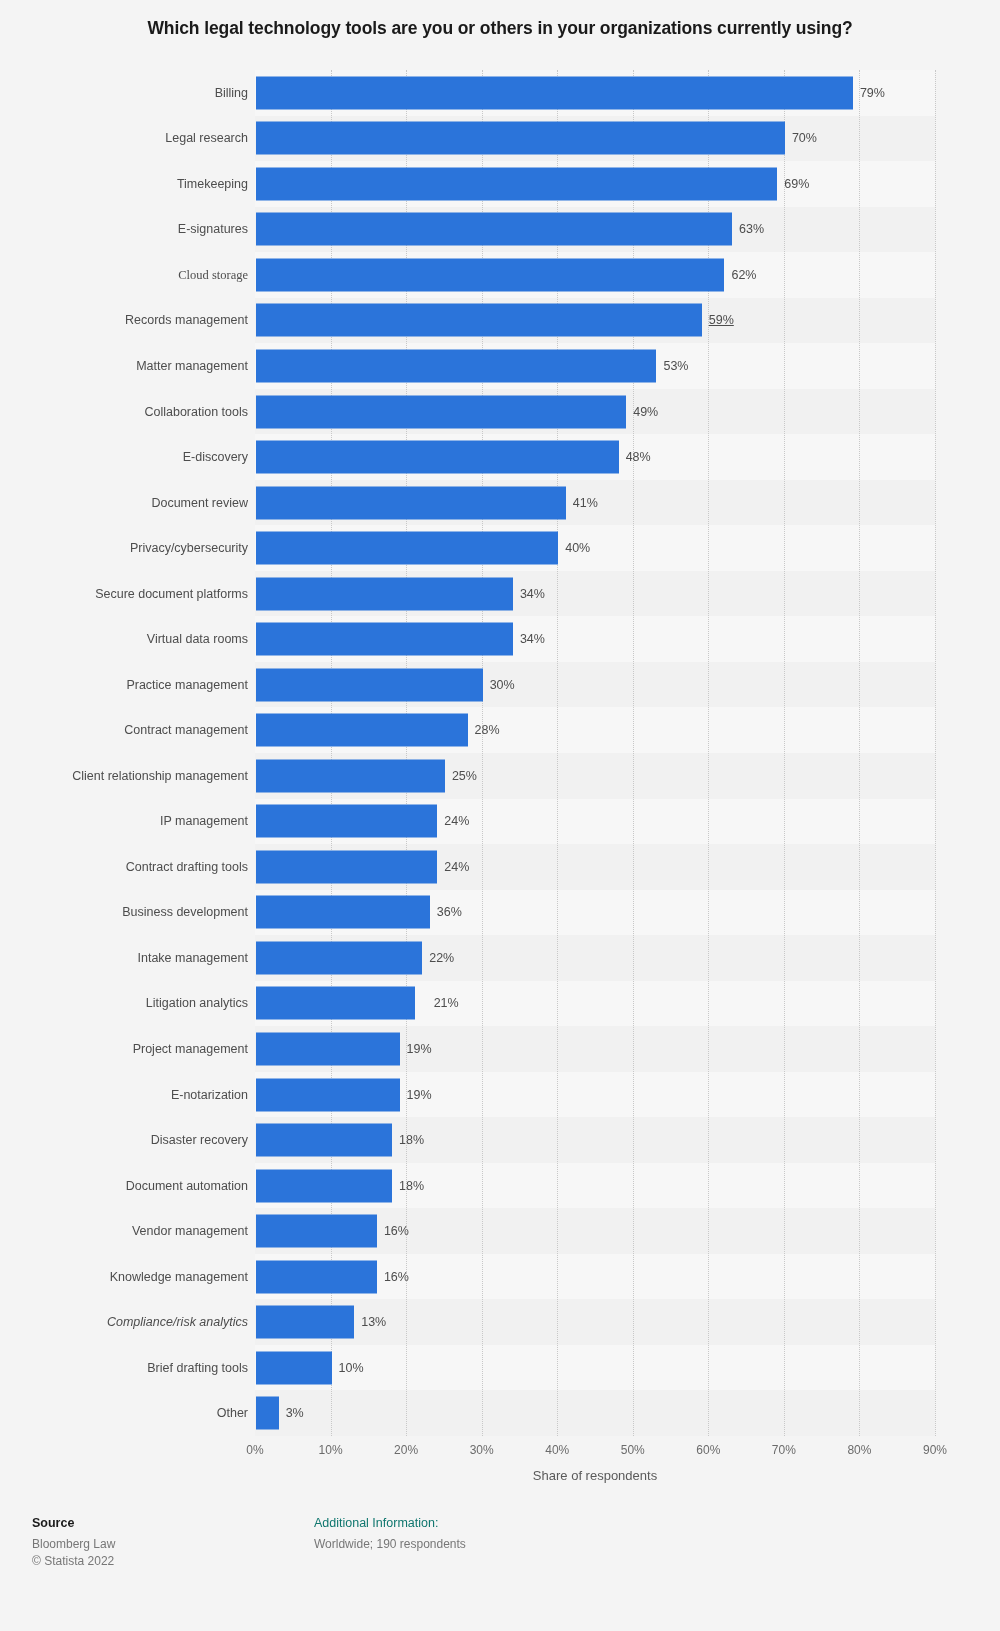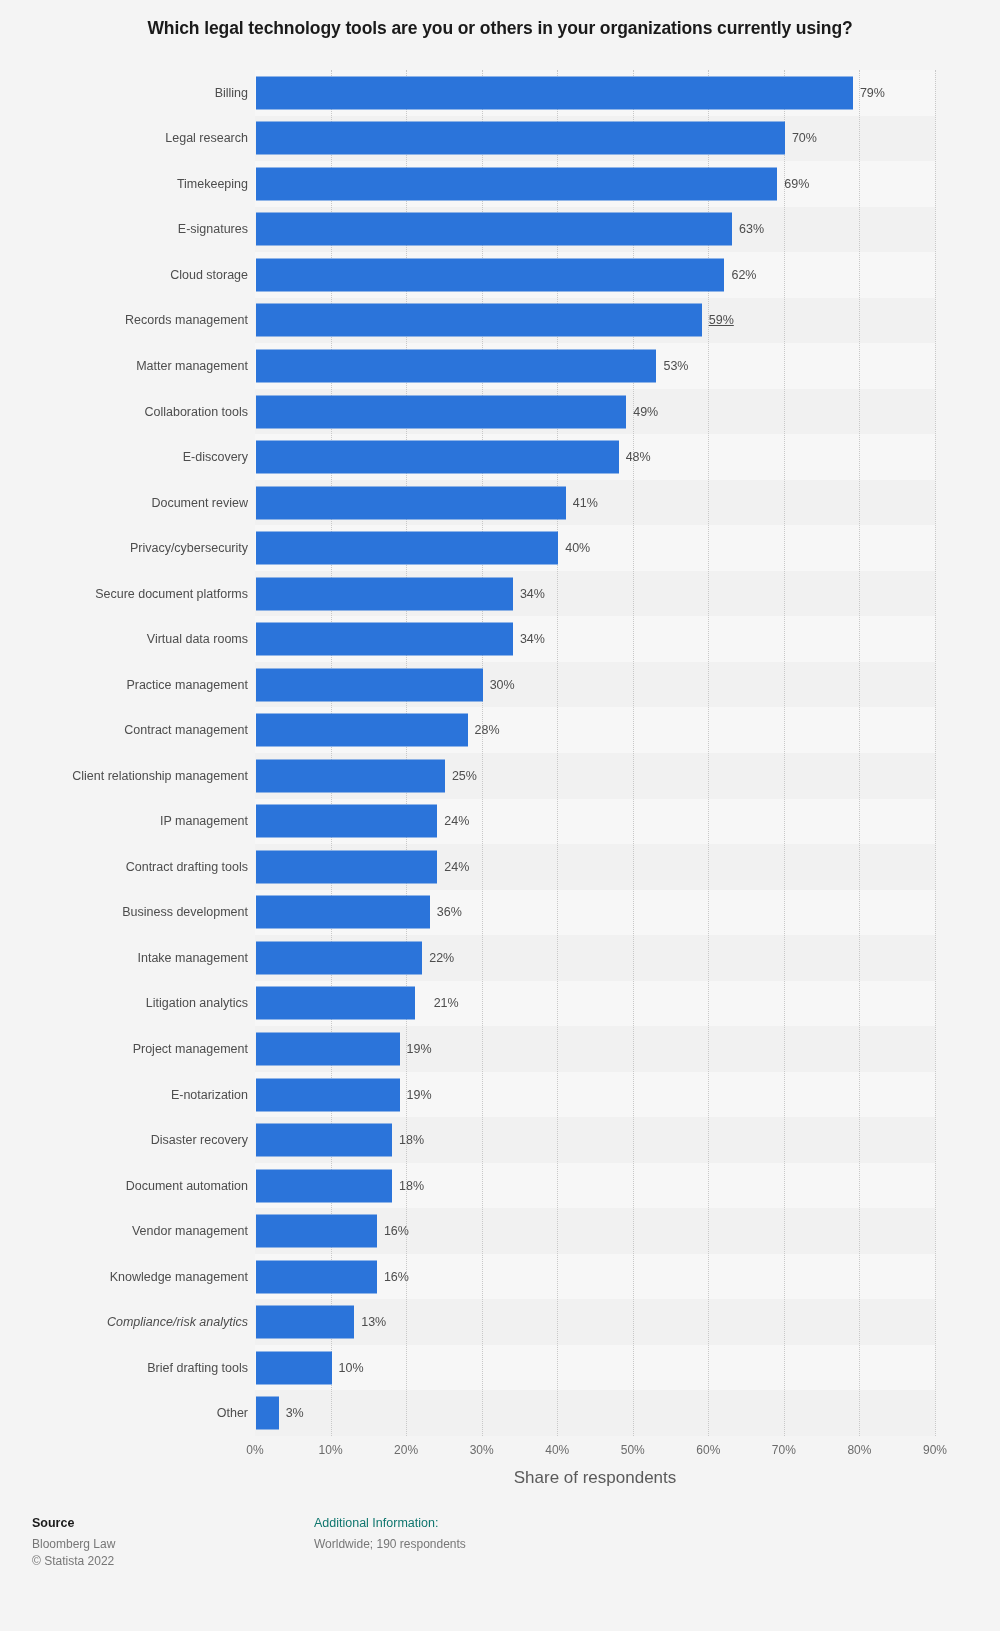--- a/index.html
+++ b/index.html
@@ -126,21 +126,21 @@
     color: #6b6b6b;
     transform: translateX(-50%);
     white-space: nowrap;
   }
   .xlabel {
     position: absolute;
     top: 1468px;
     left: 255px;
     width: 680px;
     text-align: center;
-    font-size: 17px;
+    font-size: 13px;
     color: #5a5a5a;
   }
 
   
   .footer {
     position: absolute;
     left: 0;
     top: 1516px;
     width: 1000px;
     height: 115px;
@@ -180,21 +180,21 @@
 <body>
 
 <div class="chart-title">Which legal technology tools are you or others in your organizations currently using?</div>
 
 <div class="plot-wrap">
   <div class="cat-labels">
       <div class="cat-label" style="top: 22.7667px;">Billing</div>
       <div class="cat-label" style="top: 68.3px;">Legal research</div>
       <div class="cat-label" style="top: 113.833px;">Timekeeping</div>
       <div class="cat-label" style="top: 159.367px;">E-signatures</div>
-      <div class="cat-label" style="top: 204.9px;">Cloud storage</div>
+      <div class="cat-label" style="top: 204.9px; font-family: Liberation Serif, serif;">Cloud storage</div>
       <div class="cat-label" style="top: 250.433px;">Records management</div>
       <div class="cat-label" style="top: 295.967px;">Matter management</div>
       <div class="cat-label" style="top: 341.5px;">Collaboration tools</div>
       <div class="cat-label" style="top: 387.033px;">E-discovery</div>
       <div class="cat-label" style="top: 432.567px;">Document review</div>
       <div class="cat-label" style="top: 478.1px;">Privacy/cybersecurity</div>
       <div class="cat-label" style="top: 523.633px;">Secure document platforms</div>
       <div class="cat-label" style="top: 569.167px;">Virtual data rooms</div>
       <div class="cat-label" style="top: 614.7px;">Practice management</div>
       <div class="cat-label" style="top: 660.233px;">Contract management</div>

